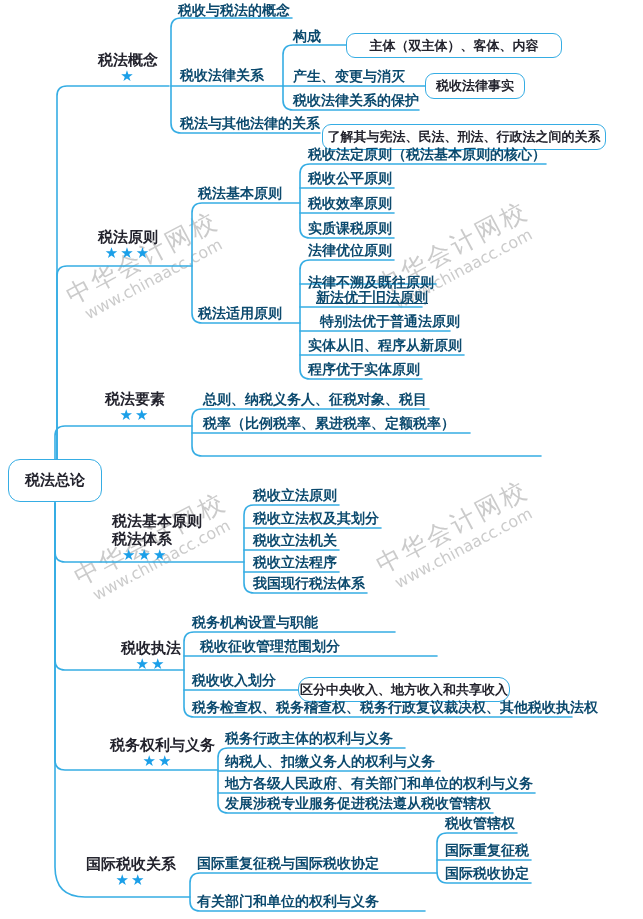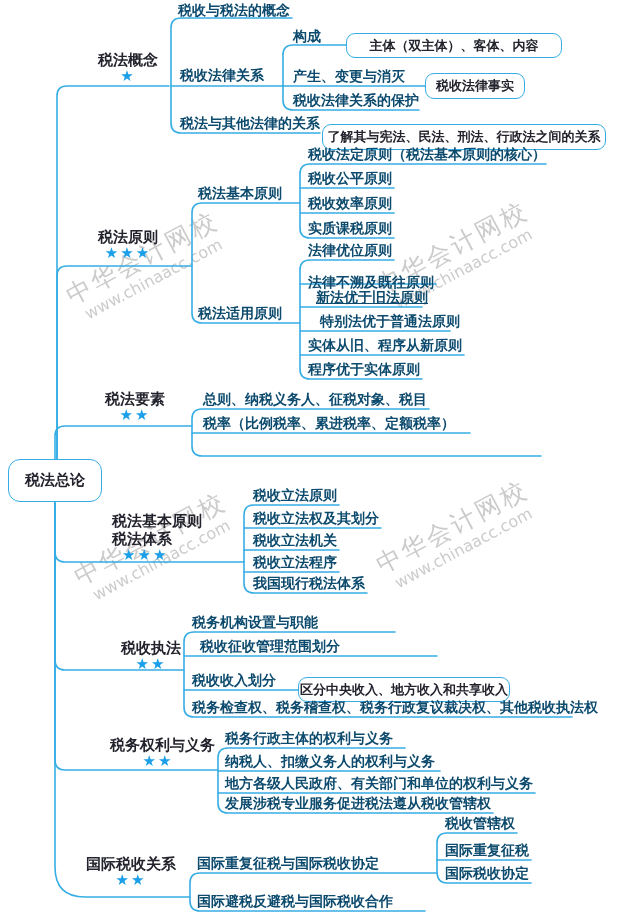--- a/index.html
+++ b/index.html
@@ -161,29 +161,29 @@
 
   <span class="txt" style="left:253px;top:487px;">税收立法原则</span>
   <span class="txt" style="left:253px;top:510px;">税收立法权及其划分</span>
   <span class="txt" style="left:253px;top:532px;">税收立法机关</span>
   <span class="txt" style="left:253px;top:554px;">税收立法程序</span>
   <span class="txt" style="left:253px;top:575px;">我国现行税法体系</span>
 
   <span class="txt" style="left:192px;top:614px;">税务机构设置与职能</span>
   <span class="txt" style="left:192px;top:638px;margin-left:8px;">税收征收管理范围划分</span>
   <span class="txt" style="left:192px;top:672px;">税收收入划分</span>
-  <div class="bx" style="left:298px;top:677px;width:212px;height:25px;">
+  <div class="bx" style="left:298px;top:677px;width:212px;height:25px;border-radius:11px;">
     <span>区分中央收入、地方收入和共享收入</span>
   </div>
   <span class="txt" style="left:192px;top:699px;">税务检查权、税务稽查权、税务行政复议裁决权、其他税收执法权</span>
 
   <span class="txt" style="left:225px;top:753px;">纳税人、扣缴义务人的权利与义务</span>
   <span class="txt" style="left:225px;top:730px;">税务行政主体的权利与义务</span>
   <span class="txt" style="left:225px;top:775px;">地方各级人民政府、有关部门和单位的权利与义务</span>
   <span class="txt" style="left:225px;top:795px;text-align:right;">发展涉税专业服务促进税法遵从税收管辖权</span>
 
   <span class="txt" style="left:197px;top:855px;">国际重复征税与国际税收协定</span>
   <span class="txt" style="left:445px;top:815px;">税收管辖权</span>
   <span class="txt" style="left:445px;top:842px;">国际重复征税</span>
   <span class="txt" style="left:445px;top:865px;text-align:center;">国际税收协定</span>
-  <span class="txt" style="left:197px;top:893px;">国际避税反避税与国际税收合作</span>
+  <span class="txt" style="left:197px;top:893px;">有关部门和单位的权利与义务</span>
 
 </div>
 
 </body></html>

